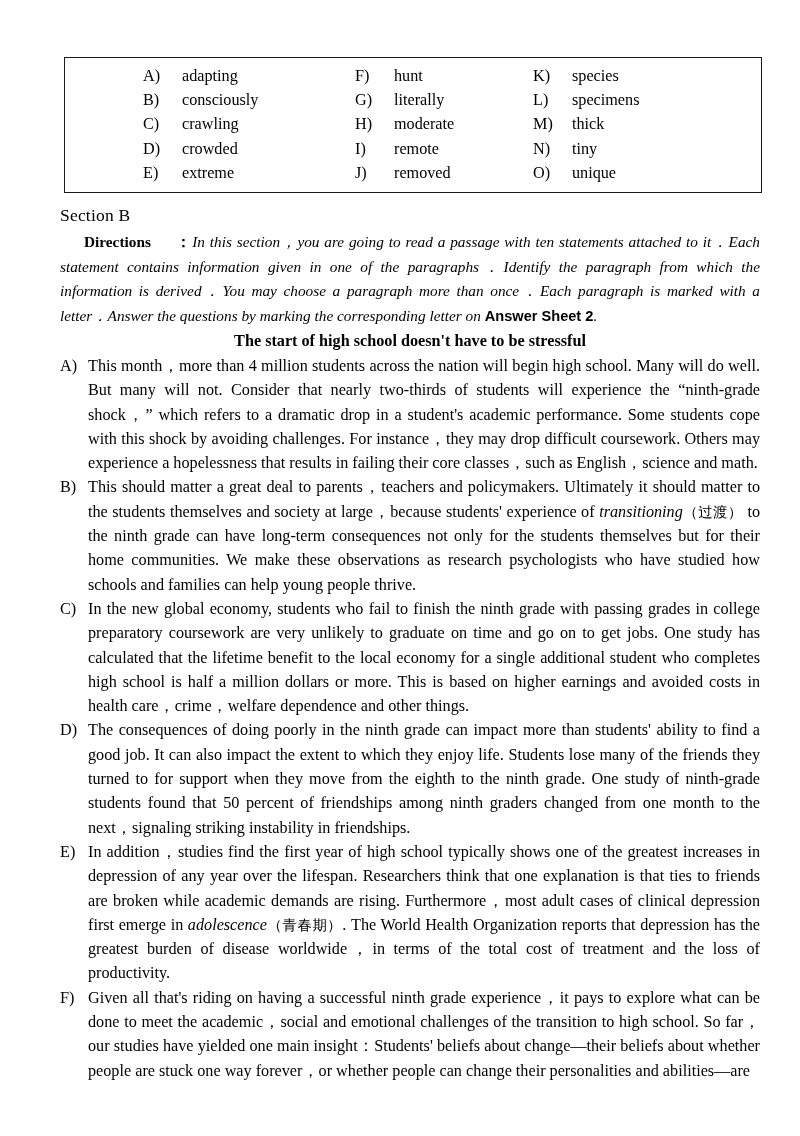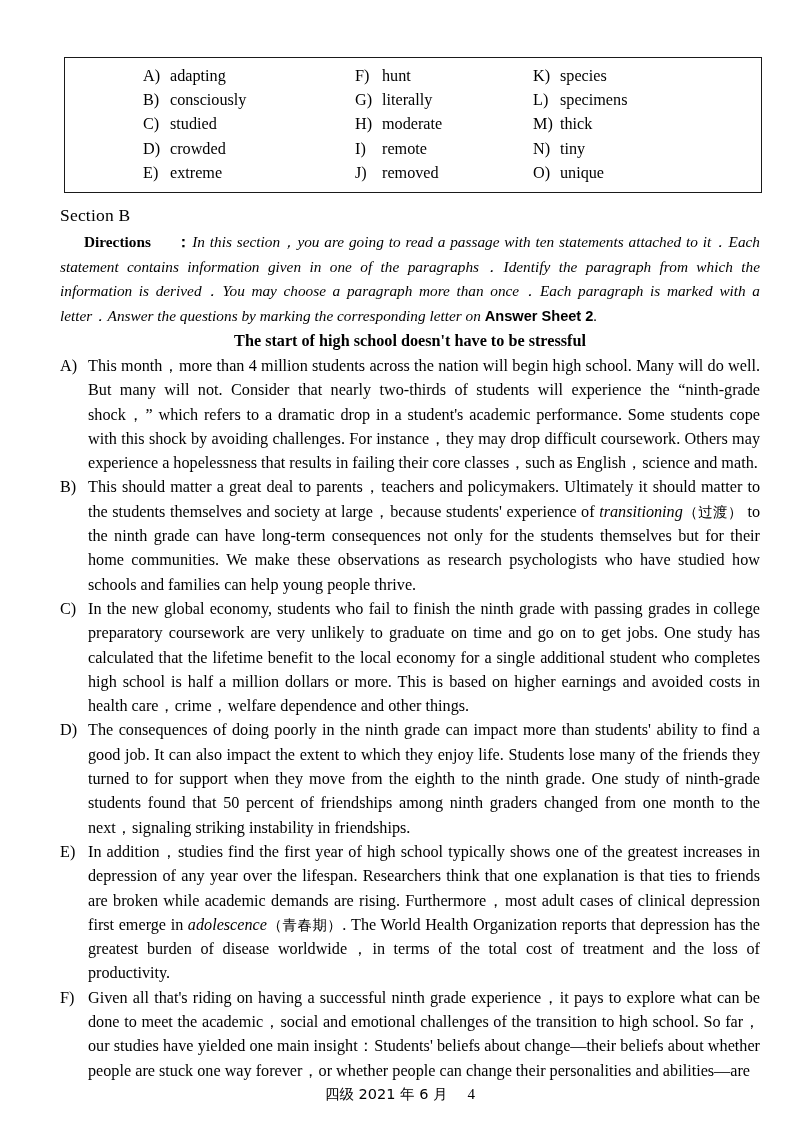--- a/index.html
+++ b/index.html
@@ -54,20 +54,21 @@
     font-size: 16.2px;
     line-height: 24.2px;
     white-space: nowrap;
   }
   .wb-letter {
     width: 27px;
     flex: none;
   }
   .wb-word {
     flex: none;
+    margin-left: 12px;
   }
 
   
   .section-head {
     position: absolute;
     left: 60px;
     top: 205px;
     font-size: 17.5px;
     font-weight: normal;
     letter-spacing: 0.2px;
@@ -167,21 +168,21 @@
         <div class="wb-item">
           <span class="wb-letter">A)</span>
           <span class="wb-word">adapting</span>
         </div>
         <div class="wb-item">
           <span class="wb-letter">B)</span>
           <span class="wb-word">consciously</span>
         </div>
         <div class="wb-item">
           <span class="wb-letter">C)</span>
-          <span class="wb-word">studied</span>
+          <span class="wb-word">crawling</span>
         </div>
         <div class="wb-item">
           <span class="wb-letter">D)</span>
           <span class="wb-word">crowded</span>
         </div>
         <div class="wb-item">
           <span class="wb-letter">E)</span>
           <span class="wb-word">extreme</span>
         </div>
       </div>
@@ -262,17 +263,14 @@
     <div class="para">
       <span class="para-label">E)</span><span>In addition，studies find the first year of high school typically shows one of the greatest increases in depression of any year over the lifespan. Researchers think that one explanation is that ties to friends are broken while academic demands are rising. Furthermore，most adult cases of clinical depression first emerge in </span><em>adolescence</em><span class="cn">（青春期）</span><span>. The World Health Organization reports that depression has the greatest burden of disease worldwide，in terms of the total cost of treatment and the loss of productivity.</span>
     </div>
 
     <div class="para">
       <span class="para-label">F)</span><span>Given all that's riding on having a successful ninth grade experience，it pays to explore what can be done to meet the academic，social and emotional challenges of the transition to high school. So far，our studies have yielded one main insight：Students' beliefs about change—their beliefs about whether people are stuck one way forever，or whether people can change their personalities and abilities—are</span>
     </div>
 
   </div>
 
-  <div class="footer">
-    <span class="cnft">四级 2021 年 6 月</span><span class="pageno">4</span>
-  </div>
 
 </div>
 
 </body></html>

